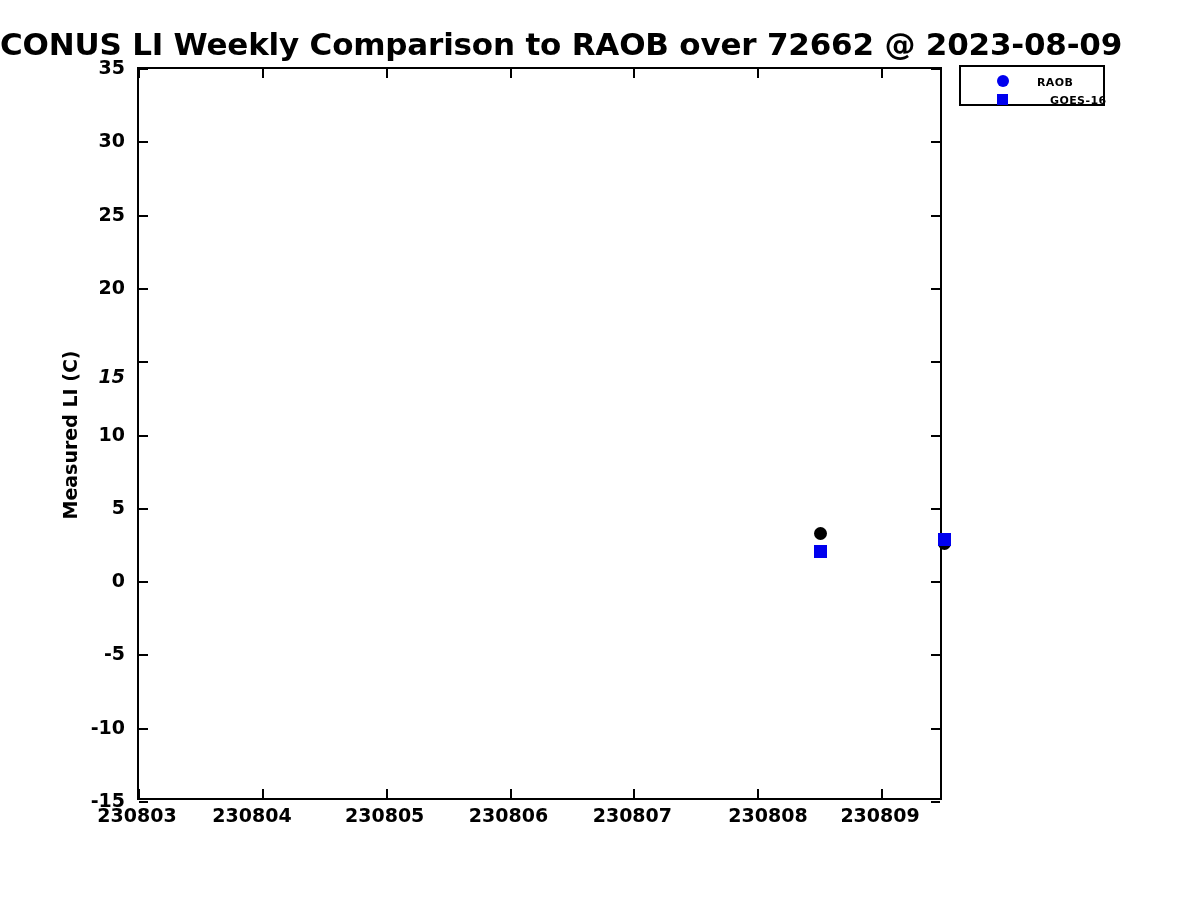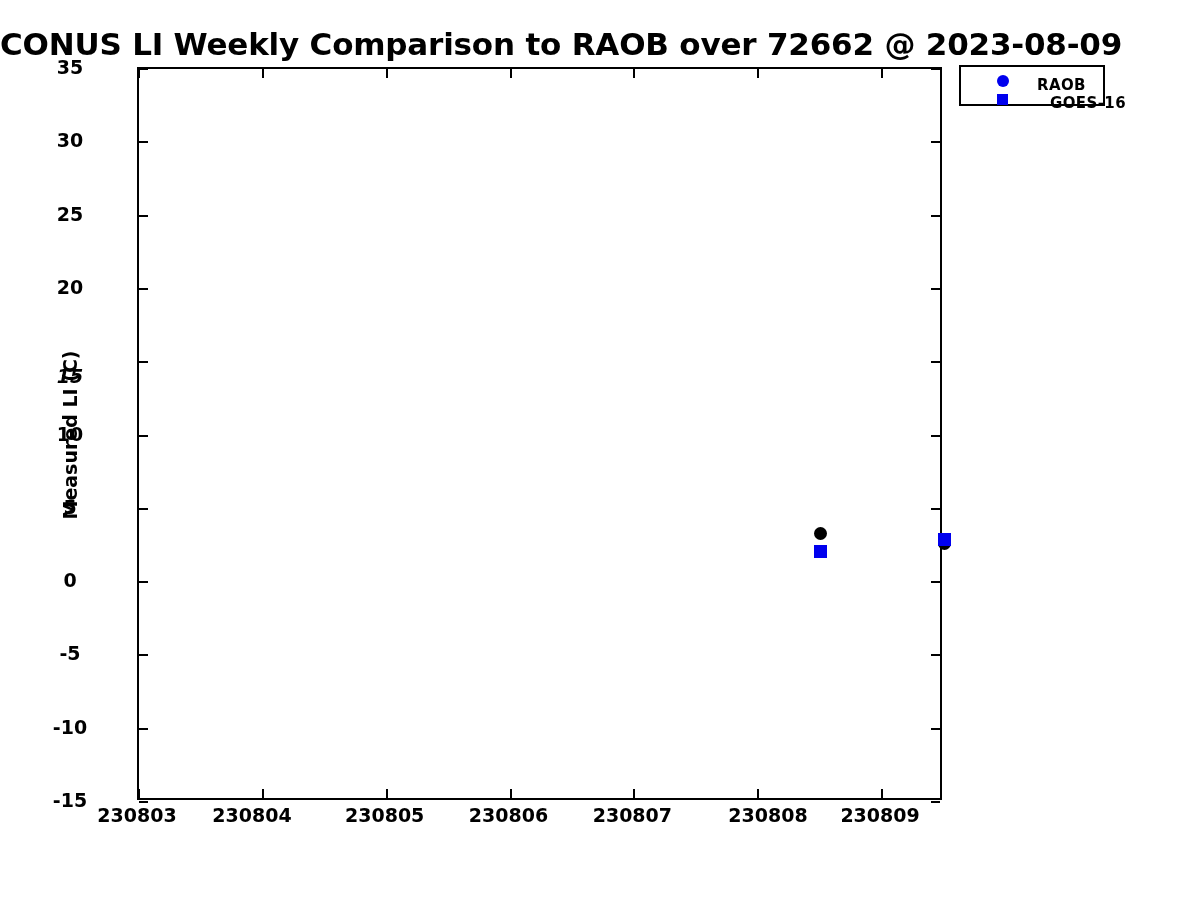--- a/index.html
+++ b/index.html
@@ -69,21 +69,21 @@
     width: 9px;
   }
   .tick-y.right {
     right: 0;
     left: auto;
   }
 
   
   .ylabel-text {
     position: absolute;
-    text-align: center;
+    text-align: right;
     width: 110px;
     font-size: 19px;
     font-weight: bold;
     color: #000000;
     font-family: "DejaVu Sans", sans-serif;
     line-height: 1;
   }
   .xlabel-text {
     position: absolute;
     text-align: center;
@@ -163,21 +163,21 @@
     height: 12px;
     border-radius: 50%;
   }
   .legend-marker.square {
     width: 11px;
     height: 11px;
   }
   .legend-label {
     position: absolute;
     left: 76px;
-    font-size: 15px;
+    font-size: 11px;
     font-weight: bold;
     color: #000000;
     font-family: "DejaVu Sans", sans-serif;
     letter-spacing: 0.4px;
     white-space: nowrap;
   }
 </style>
 </head>
 <body>
 

